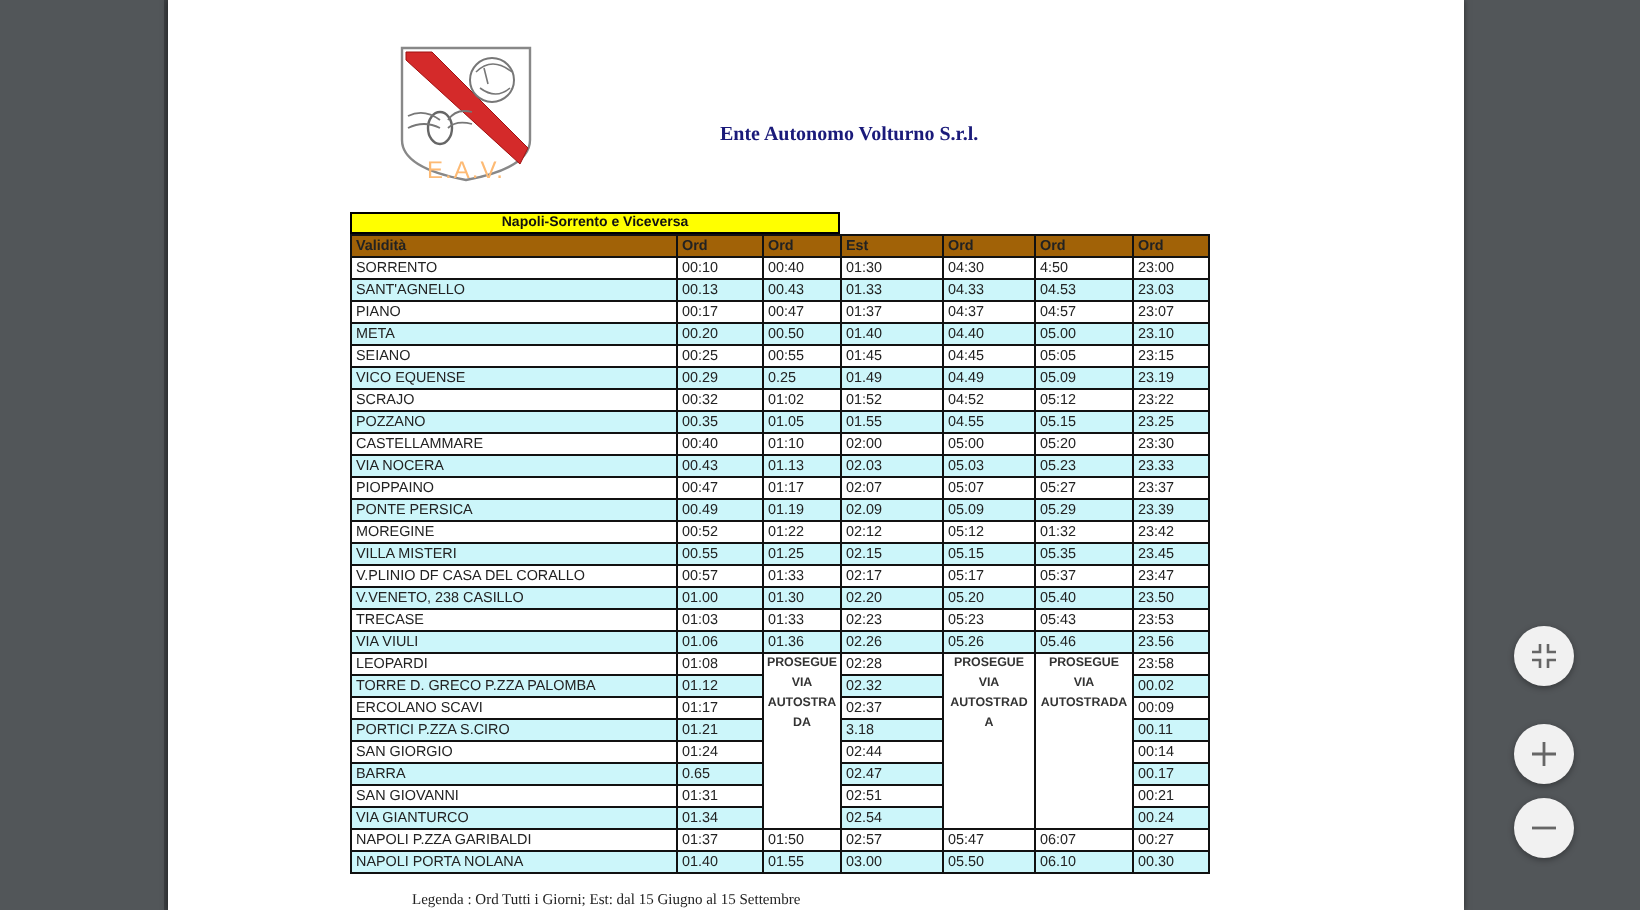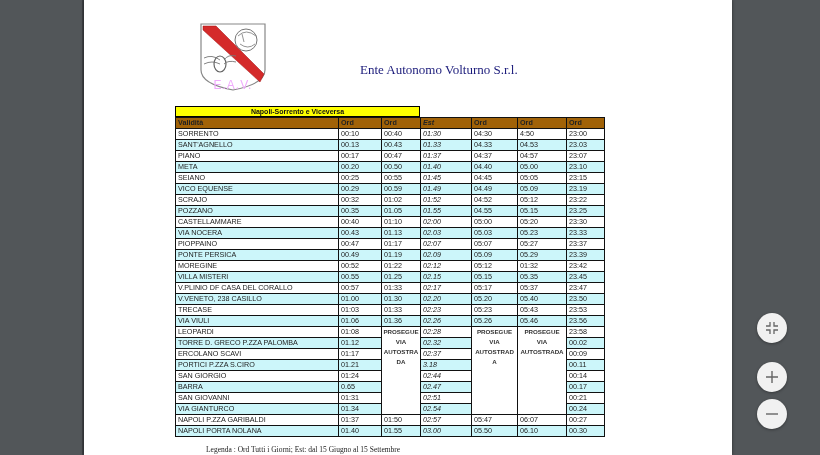--- a/index.html
+++ b/index.html
@@ -12,25 +12,25 @@
   .viewer-bg { position:absolute; left:0; top:0; width:820px; height:455px; background:#525659; }
   .page {
     position:absolute; left:84px; top:0; width:648px; height:455px;
     background:#ffffff;
     box-shadow: 0 0 3px rgba(0,0,0,0.5);
   }
   .page-shadow-l { position:absolute; left:82px; top:0; width:2px; height:455px; background:#3d4043; }
   .logo { position:absolute; left:198px; top:22px; width:70px; height:70px; }
   .logo-caption {
     position:absolute; left:200px; top:78px; width:66px; text-align:center;
-    font-family:"Liberation Sans", sans-serif; font-size:12px; color:#f0abfc; letter-spacing:1px;
+    font-family:"Liberation Sans", sans-serif; font-size:12px; color:#fdba74; letter-spacing:1px;
   }
   .company {
     position:absolute; left:340px; top:62px;
-    font-family:"Liberation Serif", serif; font-weight:normal; font-size:13px; color:#1a1a7a;padding-left:20px;
+    font-family:"Liberation Serif", serif; font-weight:bold; font-size:10px; color:#1a1a7a;padding-left:20px;
   }
   .title-cell {
     position:absolute; left:175px; top:106px; width:245px; height:11px;
     background:#ffff00; border:1.5px solid #000; box-sizing:border-box;
     font-size:7px; font-weight:bold; text-align:center; line-height:9px; color:#111;
   }
   table.timetable {
     position:absolute; left:175px; top:117px;
     border-collapse:collapse;
     font-family:"Liberation Sans", sans-serif; font-size:7.2px; color:#222;
@@ -38,21 +38,21 @@
   }
   table.timetable td, table.timetable th {
     border:1px solid #111; padding:0 2px; height:10.2px; line-height:10px;
     text-align:left; white-space:nowrap; box-sizing:border-box;
   }
   table.timetable th { font-weight:bold; background:#a16207; }
   table.timetable tr.alt td.c { background:#ccf6fa; }
   .col-name { width:163px; }
   .col-1 { width:43px; }
   .col-2 { width:39px; }
-  .col-3 { width:51px;font-style:italic; }
+  .col-3 { width:51px; }
   .col-4 { width:46px; }
   .col-5 { width:49px; }
   .col-6 { width:38px; }
   td.merged {
     vertical-align:top; text-align:center !important; background:#fff !important;
     font-size:6.2px; line-height:11px; white-space:normal !important; padding:0 1px !important;
     color:#333; font-weight:bold;
   }
   .legend {
     position:absolute; left:176px; top:445px;
@@ -142,21 +142,21 @@
         <td class="c col-1">00:25</td>
         <td class="c col-2">00:55</td>
         <td class="c col-3">01:45</td>
         <td class="c col-4">04:45</td>
         <td class="c col-5">05:05</td>
         <td class="c col-6">23:15</td>
       </tr>
       <tr class="alt">
         <td class="c col-name">VICO EQUENSE</td>
         <td class="c col-1">00.29</td>
-        <td class="c col-2">00.59</td>
+        <td class="c col-2">0.25</td>
         <td class="c col-3">01.49</td>
         <td class="c col-4">04.49</td>
         <td class="c col-5">05.09</td>
         <td class="c col-6">23.19</td>
       </tr>
       <tr>
         <td class="c col-name">SCRAJO</td>
         <td class="c col-1">00:32</td>
         <td class="c col-2">01:02</td>
         <td class="c col-3">01:52</td>

